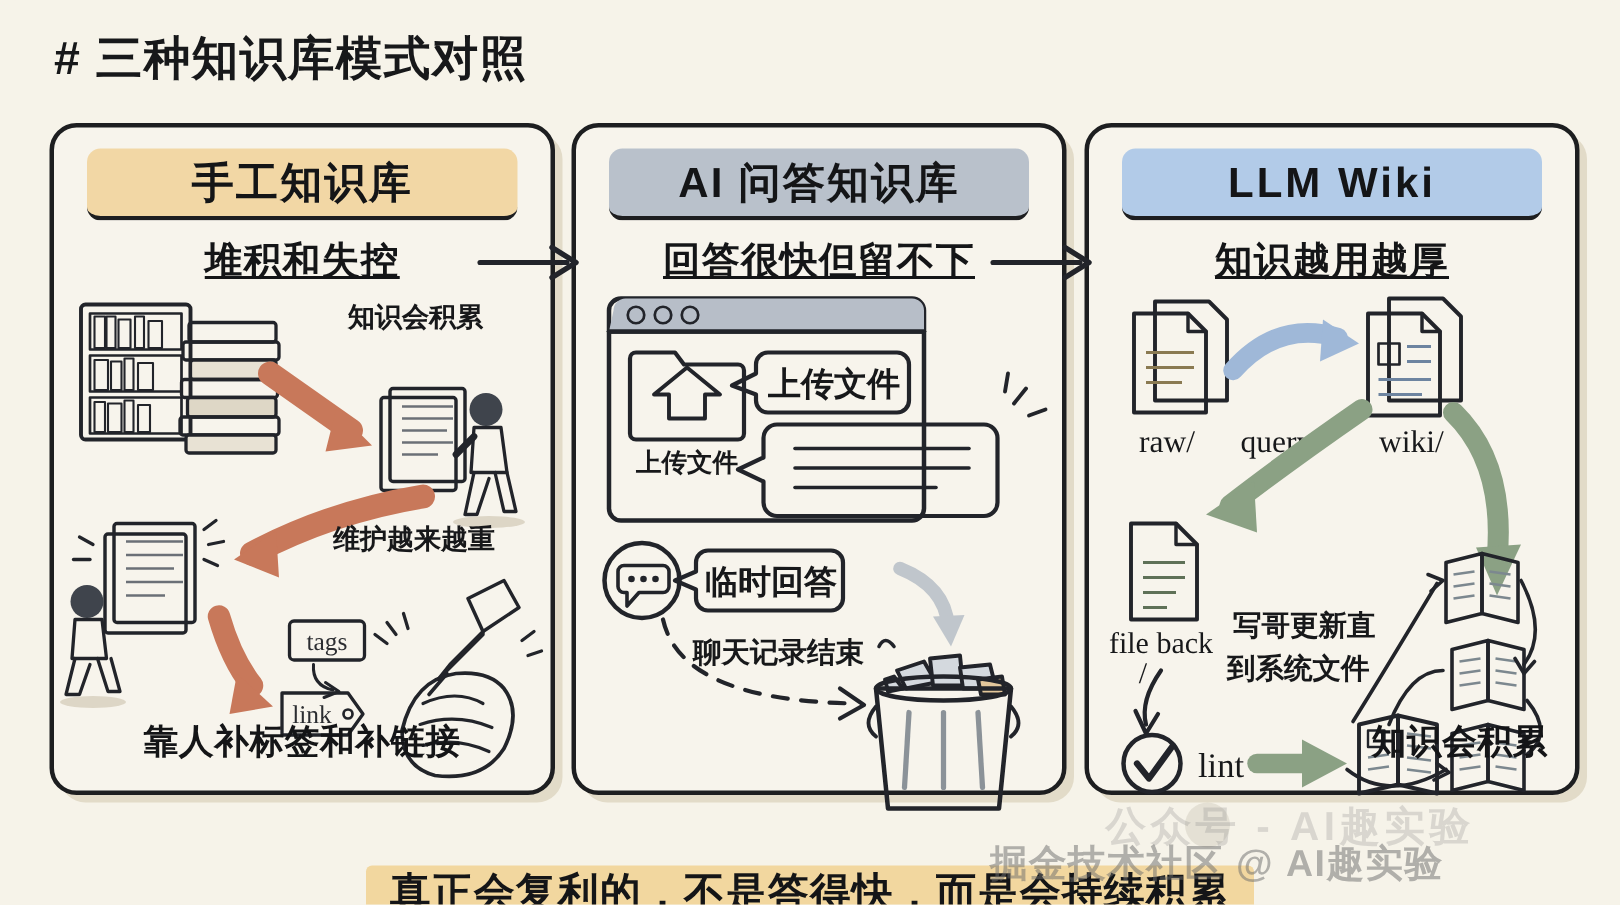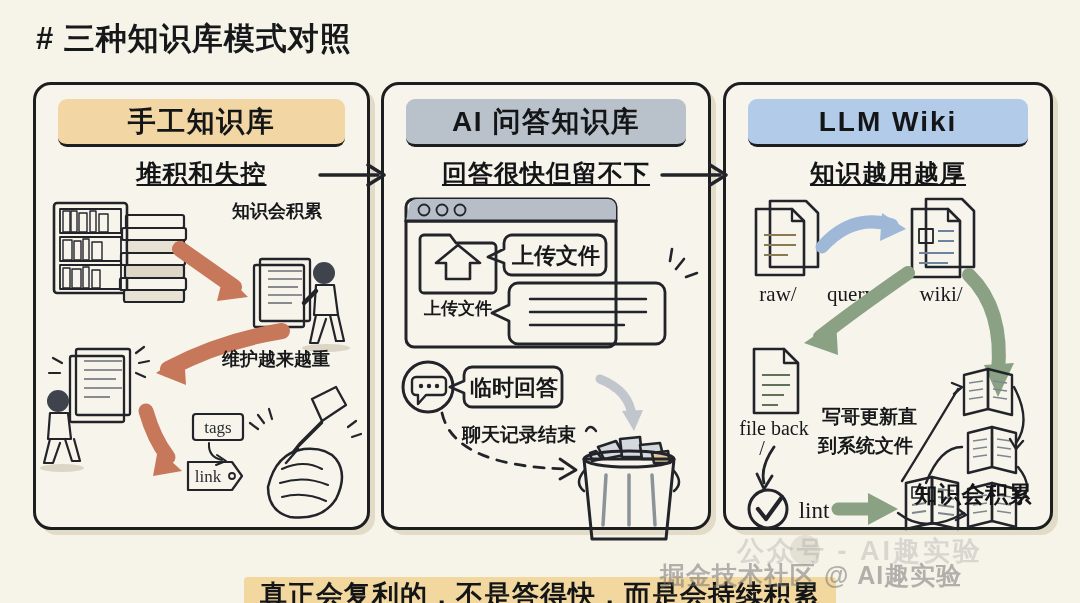--- a/index.html
+++ b/index.html
@@ -256,20 +256,21 @@
             <line x1="312" y1="236" x2="320" y2="230"></line>
             <line x1="316" y1="246" x2="325" y2="243"></line>
           </g>
         </g>
       </svg>
 
       <div class="ill-label" style="left:196px; top:8px; font-size:18px;">知识会积累</div>
       <div class="ill-label" style="left:186px; top:156px; font-size:18px;">维护越来越重</div>
     </div>
 
+    <div class="panel-caption">靠人补标签和补链接</div>
   </div>
 
   <div class="connector" id="conn-1">
     <svg width="76" height="30" viewBox="0 0 76 30">
       <path d="M2 15 L60 15" class="ink" stroke-width="3.4"></path>
       <path d="M50 5 L66 15 L50 25" class="ink" stroke-width="3.6"></path>
     </svg>
   </div>
 
   <div class="panel" id="panel-middle">

